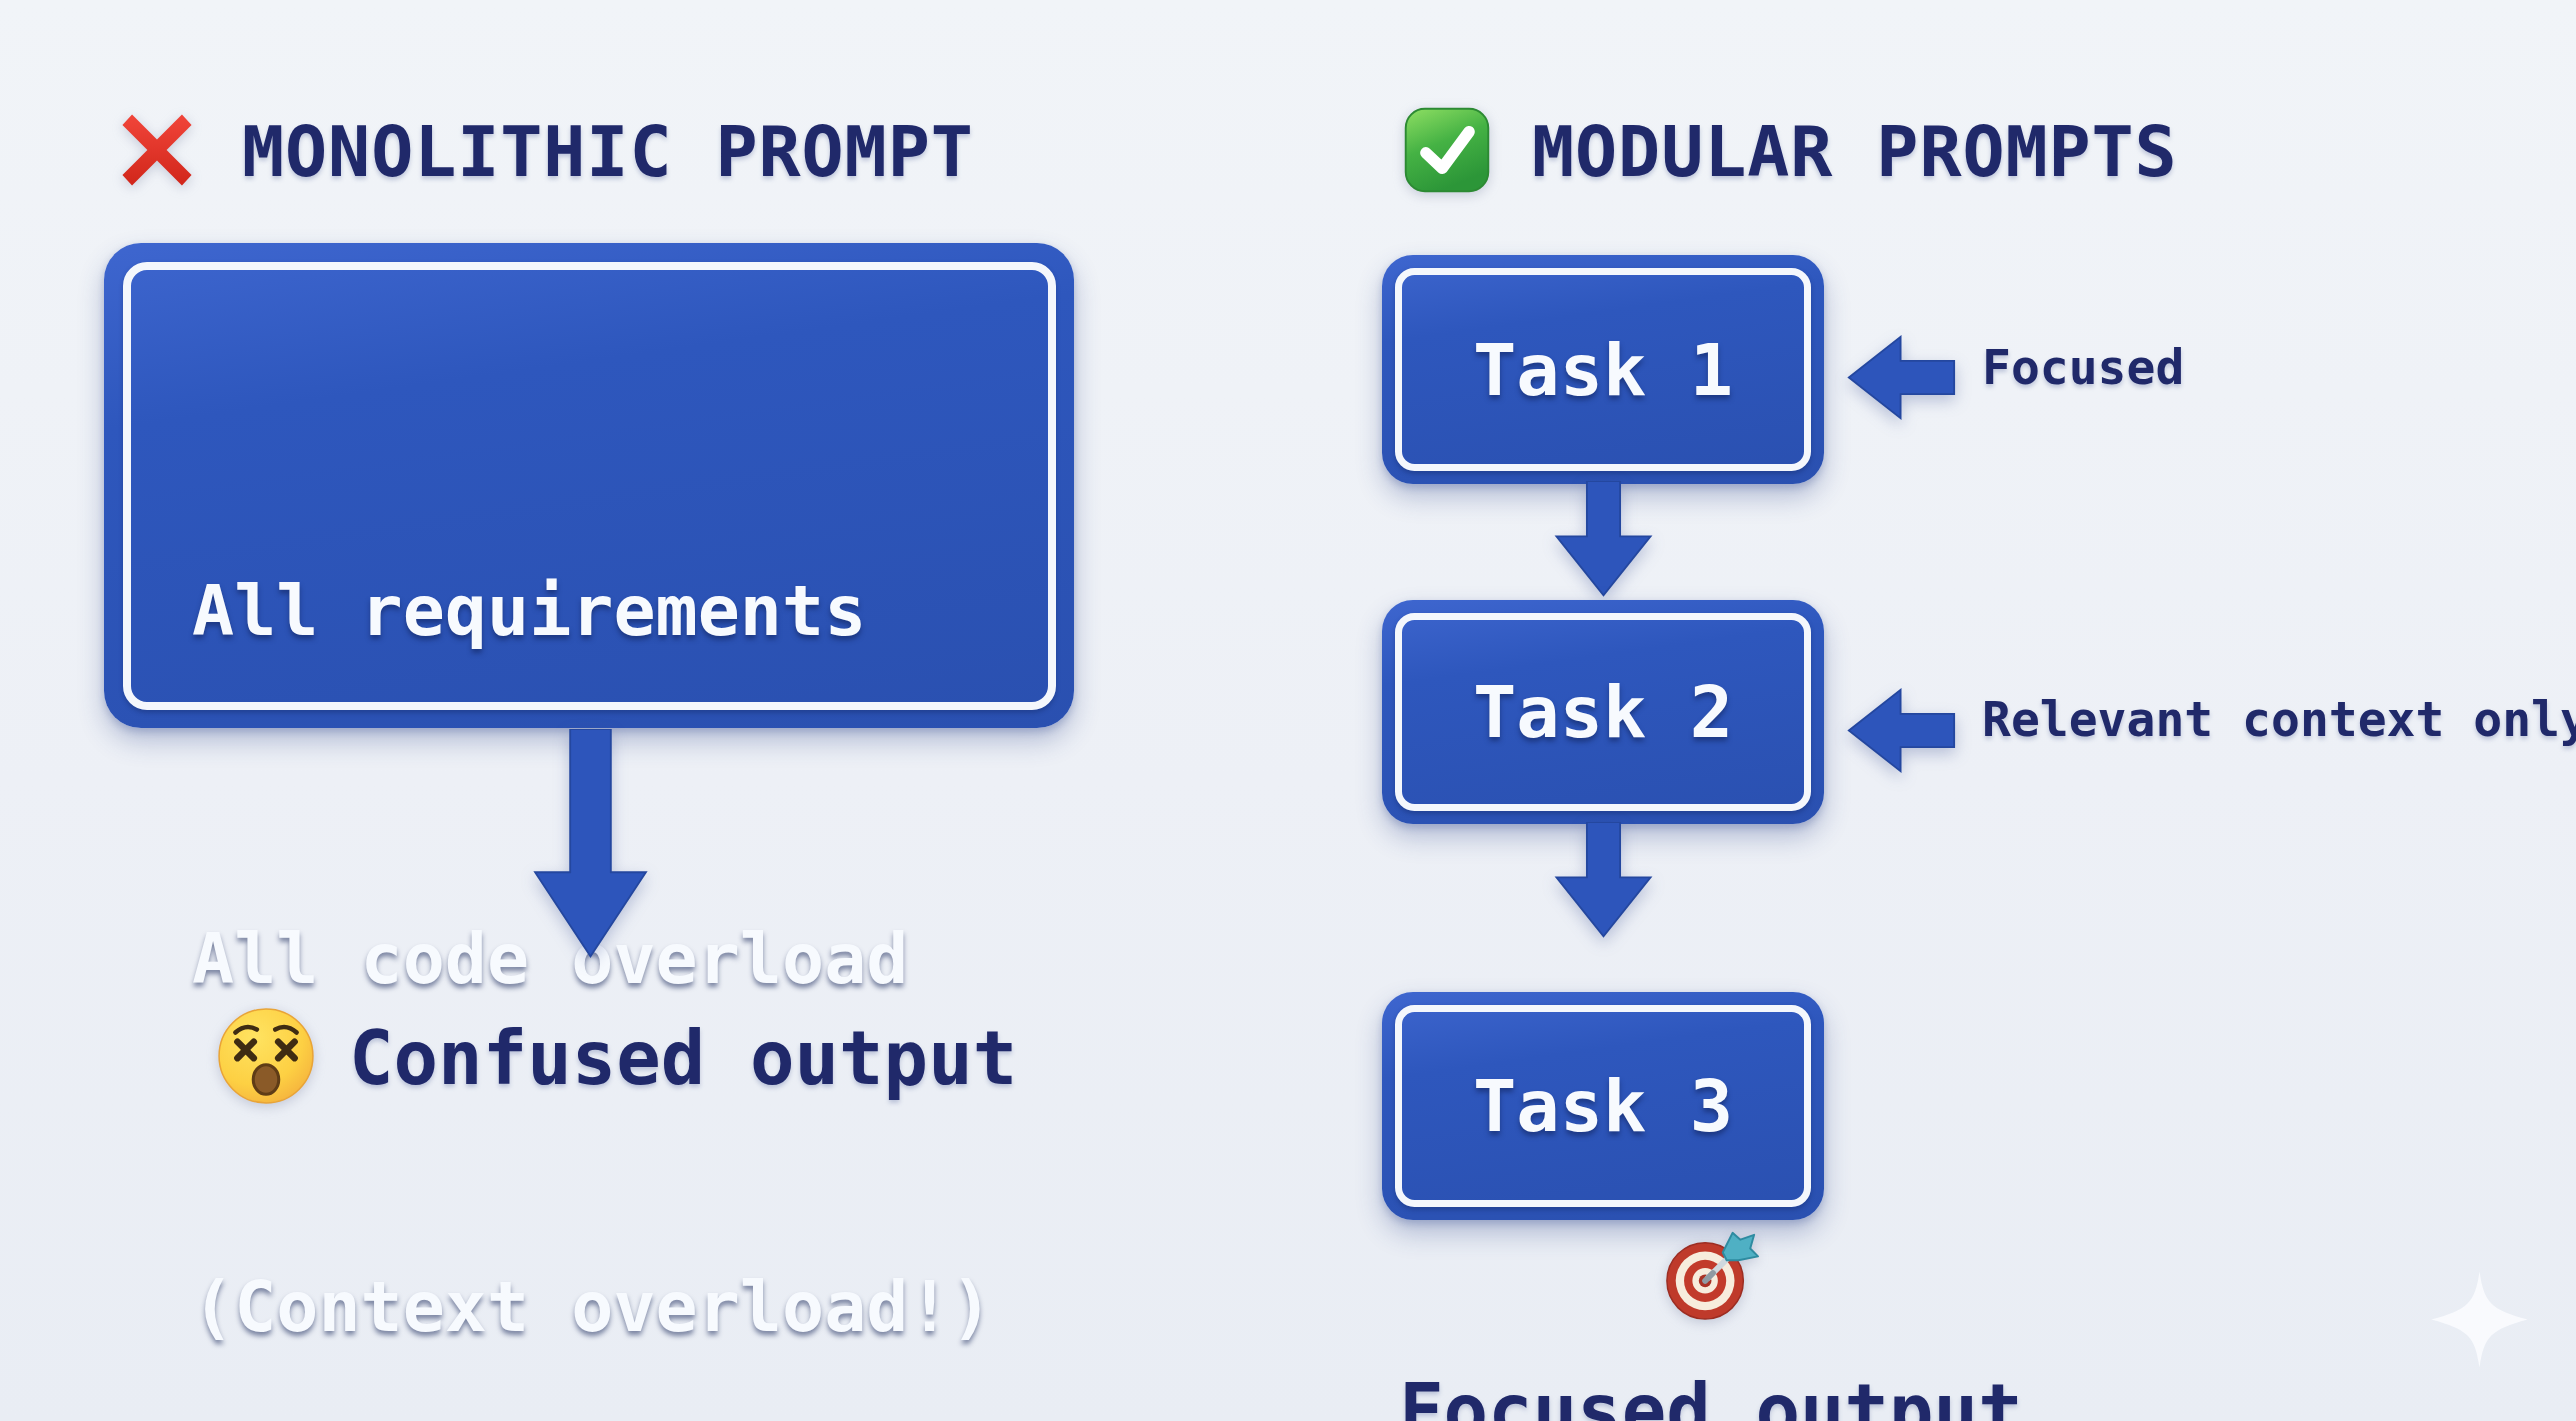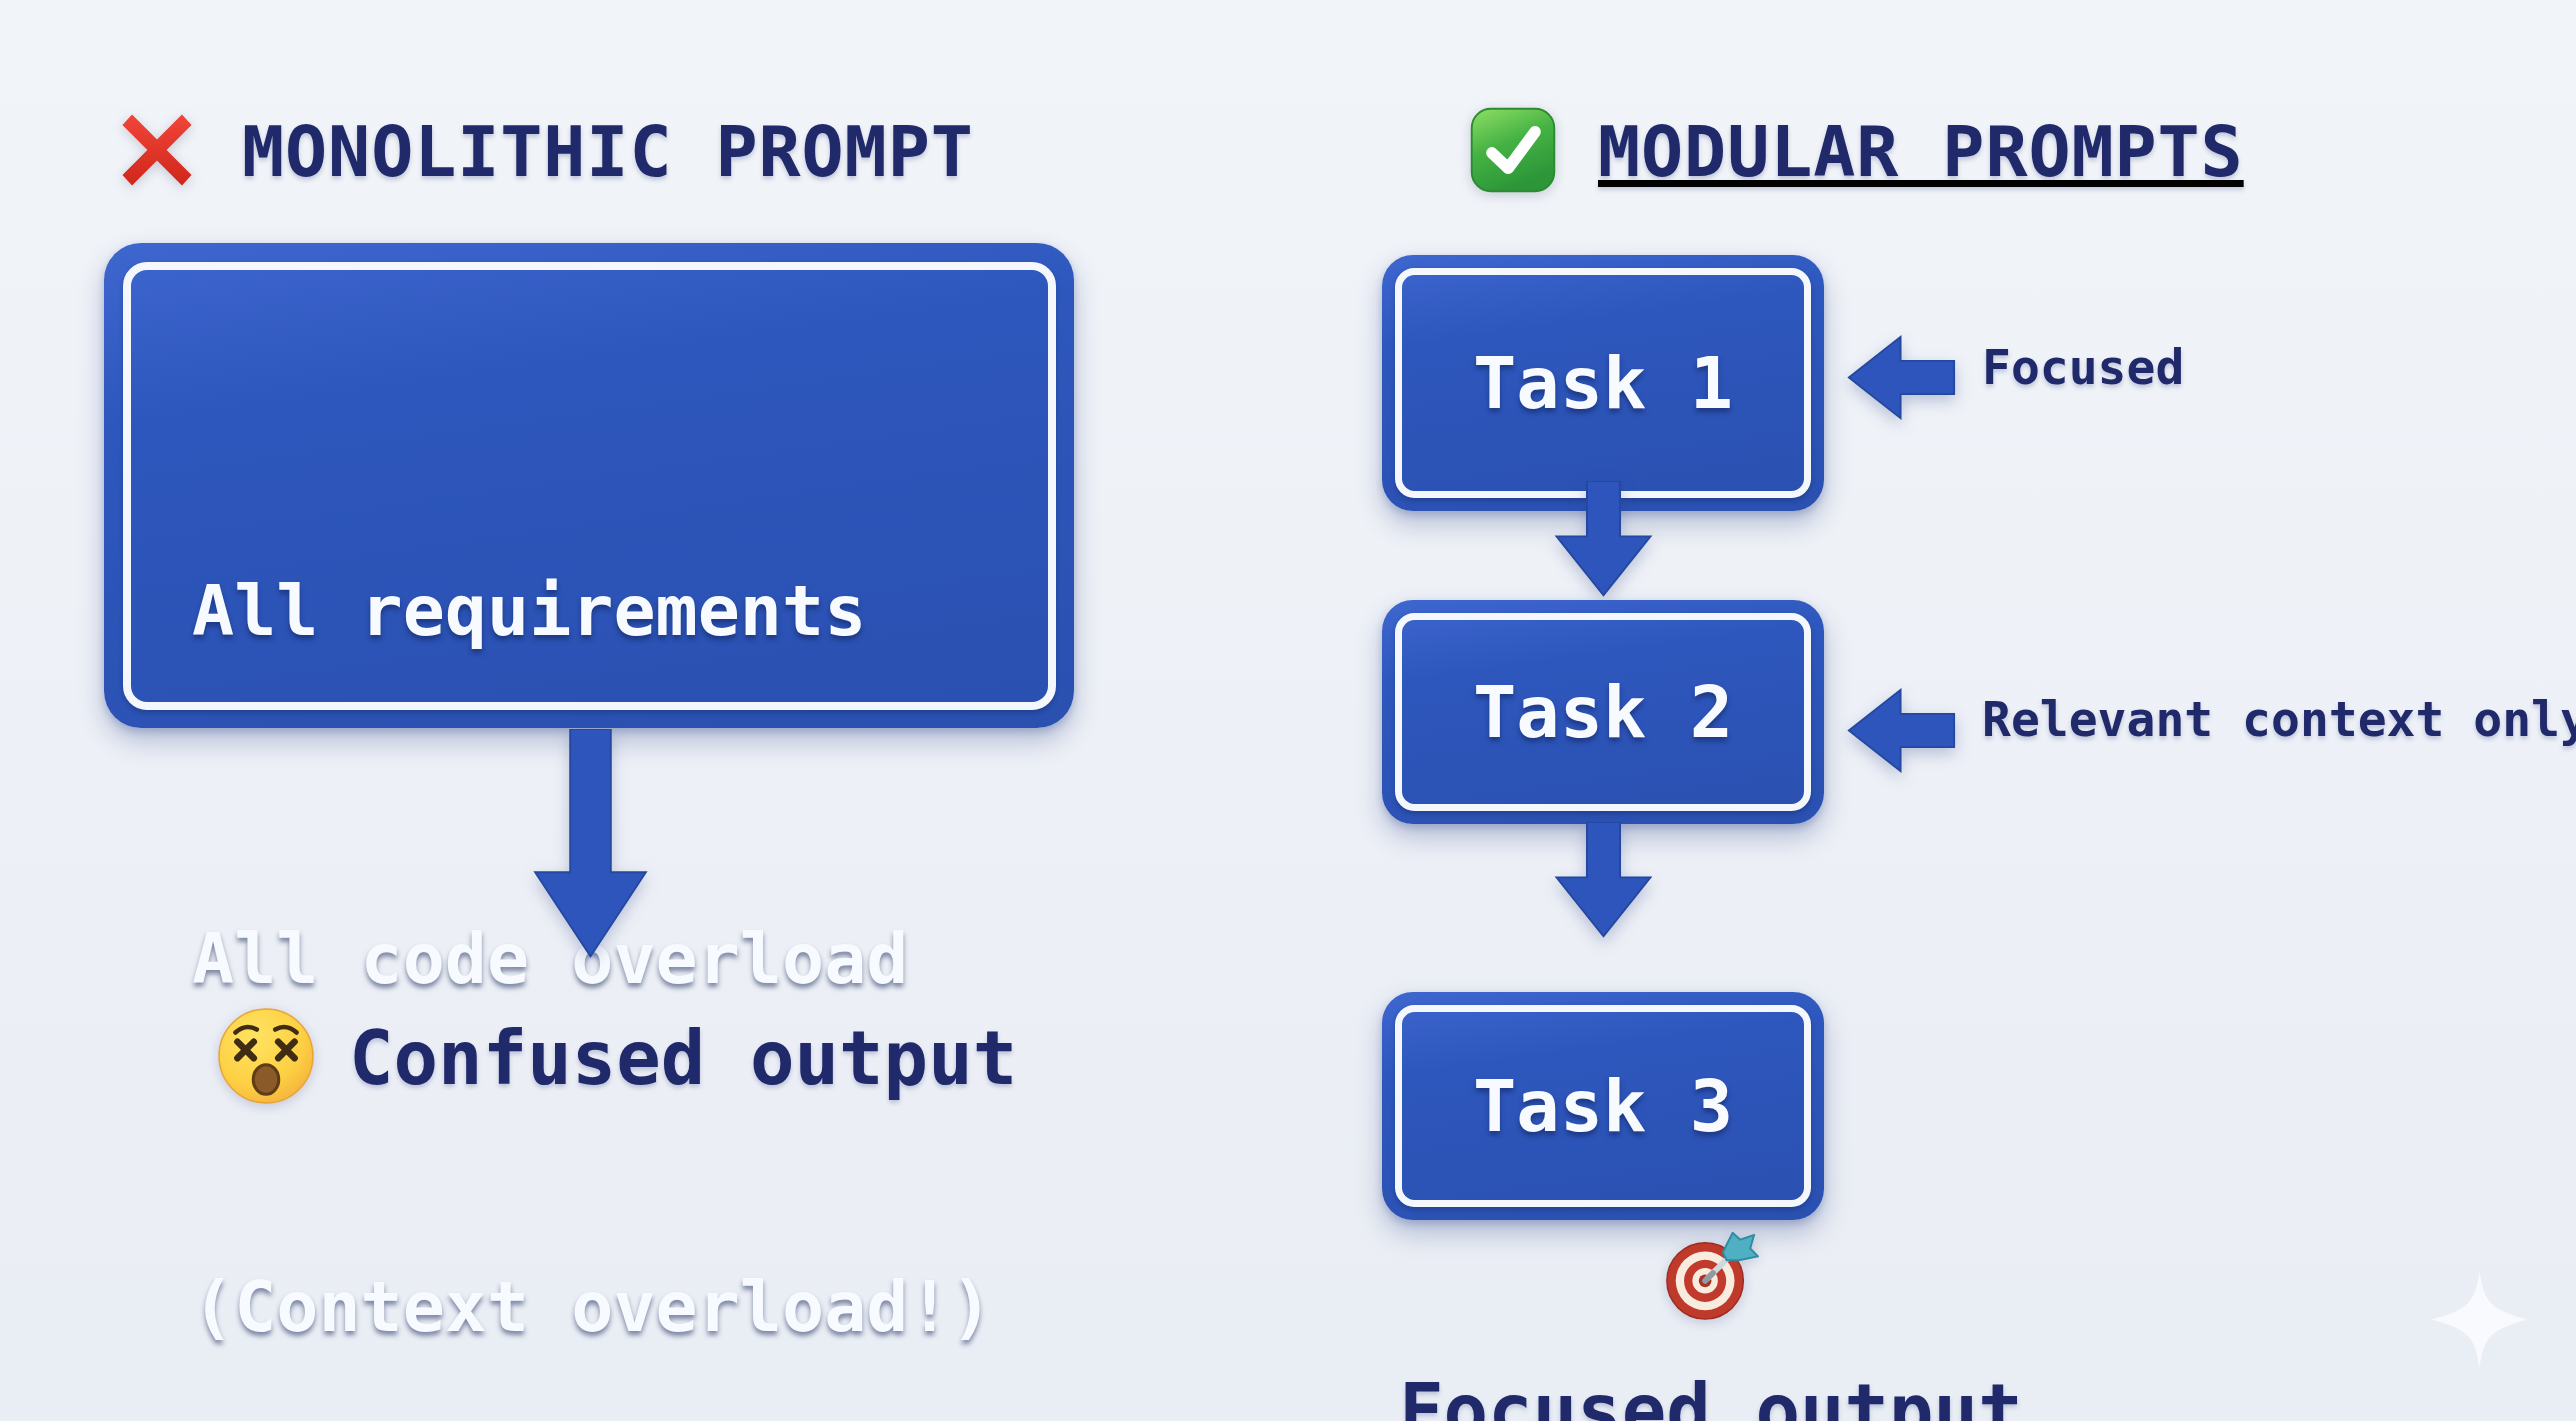--- a/index.html
+++ b/index.html
@@ -155,38 +155,38 @@
             <line x1="38" y1="36" x2="22" y2="52"></line>
           <line x1="62" y1="36" x2="78" y2="52"></line>
             <line x1="78" y1="36" x2="62" y2="52"></line>
         </g>
         <ellipse cx="50" cy="73" rx="12.5" ry="14.5" fill="#8a5a28" stroke="#5f3c16" stroke-width="3"></ellipse>
       </svg>
     </span>
     <span class="r-label">Confused output</span>
   </div>
 
-  <div class="abs heading" style="left:1465px; top:98px;text-decoration:underline;">
+  <div class="abs heading" style="left:1399px; top:98px;">
     <span class="icon-shadow">
       <svg width="96" height="96" viewBox="0 0 100 100">
         <defs>
           <linearGradient id="greeng" x1="0" y1="0" x2="0.4" y2="1">
             <stop offset="0" stop-color="#8fdf63"></stop>
               <stop offset="0.5" stop-color="#45b244"></stop>
               <stop offset="1" stop-color="#2c9638"></stop>
           </linearGradient>
         </defs>
         <rect x="7" y="7" width="86" height="86" rx="20" fill="url(#greeng)" stroke="#2c8a33" stroke-width="2"></rect>
         <path d="M28 53 L45 69 L73 31" fill="none" stroke="#ffffff" stroke-width="12" stroke-linecap="round" stroke-linejoin="round"></path>
       </svg>
     </span>
     <span class="h-label">MODULAR PROMPTS</span>
   </div>
 
-  <div class="sign task" style="left:1382px; top:255px; width:442px; height:256px;">
+  <div class="sign task" style="left:1382px; top:255px; width:442px; height:229px;">
     <div class="inner-stroke"></div>
     <div class="task-label-wrap">
         <span class="task-label">Task 1</span>
       </div>
   </div>
   <div class="abs arrow-shadow" style="left:1847px; top:335px;">
     <svg width="109" height="85" viewBox="0 0 118 92">
       <path d="M2 46 L58 2 V28 H116 V64 H58 V90 Z" fill="#2d55bb" stroke="#24479f" stroke-width="2"></path>
     </svg>
   </div>

